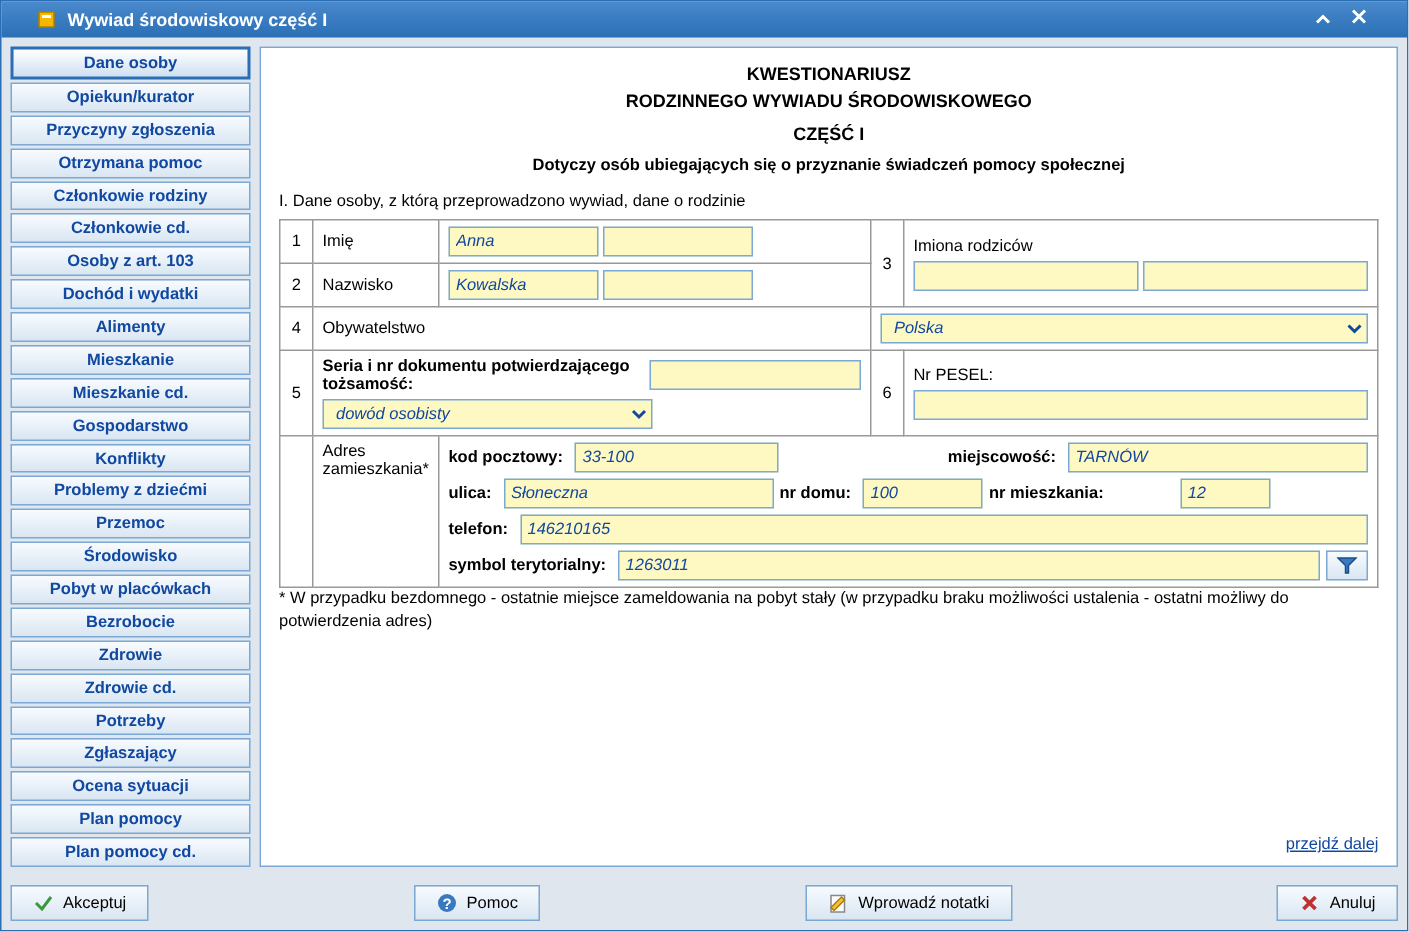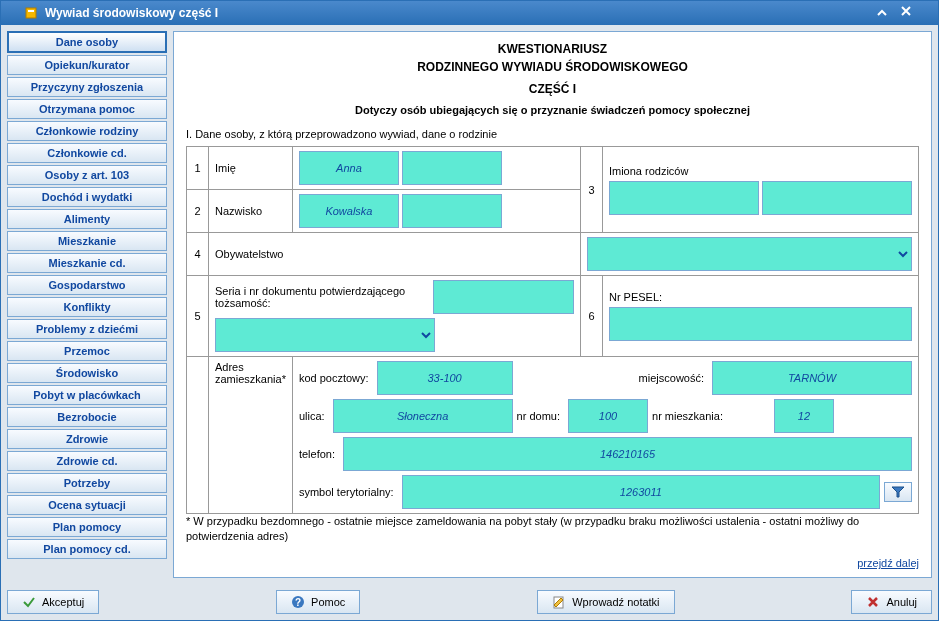--- a/index.html
+++ b/index.html
@@ -56,34 +56,33 @@
   .main h1 { font-size: 12px; font-weight: bold; margin: 2px 0; text-align: center; }
   .main h2 { font-size: 12px; font-weight: bold; margin: 6px 0; text-align: center; }
   .main .sub { font-size: 11px; font-weight: bold; margin: 2px 0 8px; text-align: center; }
   .section-label { font-size: 11px; margin: 4px 0 6px; }
 
   
   table.formtbl { width: 100%; border-collapse: collapse; }
   table.formtbl td { border: 1px solid #999; padding: 4px 6px; vertical-align: middle; }
   td.num { width: 22px; text-align: center; }
   td.lbl { white-space: nowrap; }
-  .inline-label { margin-right: 4px; }
+  .inline-label { margin-right: 4px; font-weight: bold; }
   .field-row { display: flex; align-items: center; gap: 4px; flex-wrap: wrap; }
   .field-row + .field-row { margin-top: 4px; }
 
   input.txt, select.sel {
     font-family: inherit;
     font-size: 11px;
-    padding: 16px 4px;
-    border: 1px solid #7ba8d4;
-    background: #5eead4;
+    padding: 2px 4px;
+    border: 1px solid #7ba8d4;
+    background: #fef9c3;
     color: #1148a0;
     font-style: italic;
     height: 20px;
-    text-align: center;
   }
   select.sel { font-style: italic; }
   .blue-italic { color:#1148a0; font-style: italic; }
 
   .footnote { font-size: 11px; line-height: 1.4; }
   .link-next { color: #1148a0; text-decoration: underline; cursor: pointer; text-align: right; margin-top: auto; padding-top: 10px; font-size: 11px; }
 
   
   .buttonbar { display: flex; padding: 6px; gap: 8px; }
   .btn {
@@ -147,20 +146,21 @@
         <div class="side-item">Gospodarstwo</div>
         <div class="side-item">Konflikty</div>
         <div class="side-item">Problemy z dziećmi</div>
         <div class="side-item">Przemoc</div>
         <div class="side-item">Środowisko</div>
         <div class="side-item">Pobyt w placówkach</div>
         <div class="side-item">Bezrobocie</div>
         <div class="side-item">Zdrowie</div>
         <div class="side-item">Zdrowie cd.</div>
         <div class="side-item">Potrzeby</div>
+        <div class="side-item">Zgłaszający</div>
         <div class="side-item">Ocena sytuacji</div>
         <div class="side-item">Plan pomocy</div>
         <div class="side-item">Plan pomocy cd.</div>
       </div>
 
     <div class="main">
       <h1>KWESTIONARIUSZ</h1>
       <h1>RODZINNEGO WYWIADU ŚRODOWISKOWEGO</h1>
       <h2>CZĘŚĆ I</h2>
       <div class="sub">Dotyczy osób ubiegających się o przyznanie świadczeń pomocy społecznej</div>

